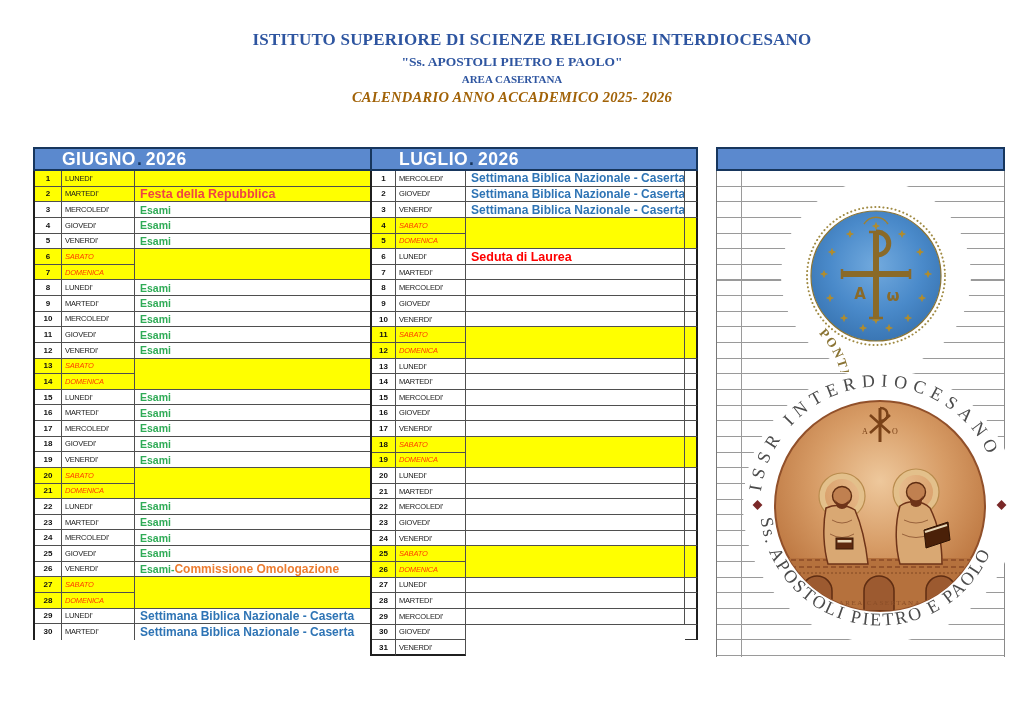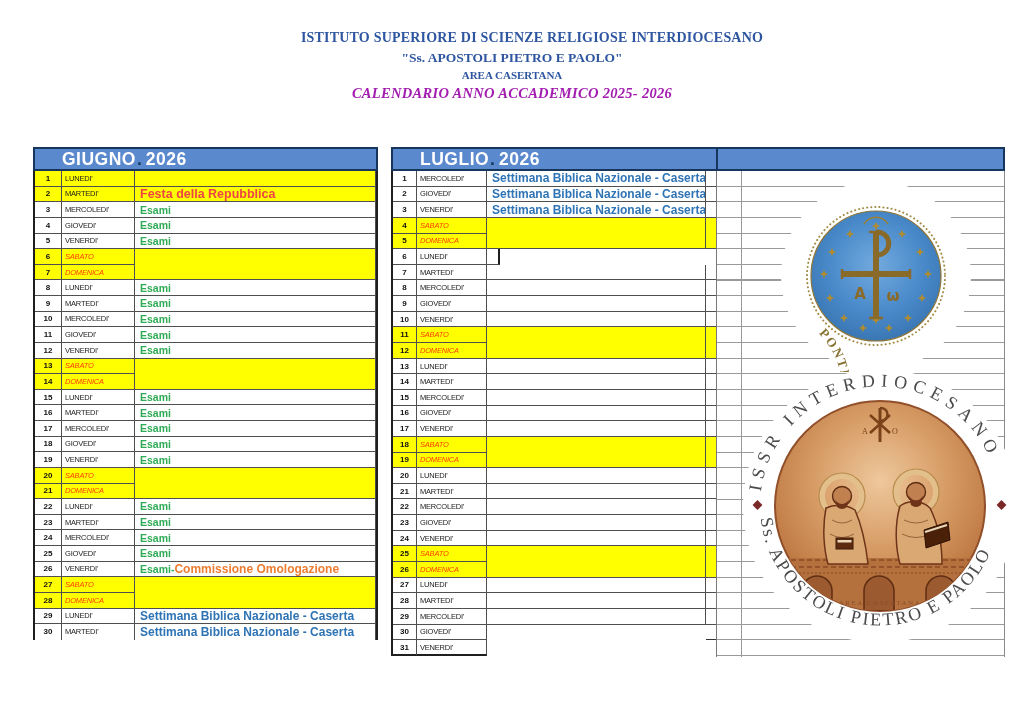--- a/index.html
+++ b/index.html
@@ -1,24 +1,24 @@
 <!DOCTYPE html>
 <html><head>
 <meta charset="utf-8">
 <style>
   html,body{margin:0;padding:0;}
   .page{position:relative;width:1024px;height:724px;background:#ffffff;overflow:hidden;
         font-family:"Liberation Sans",sans-serif;}
 
   
   .doc-header{position:absolute;left:0;right:0;top:30px;text-align:center;}
-  .t1{font-family:"Liberation Serif",serif;font-weight:bold;font-size:14px;color:#2e55a0;letter-spacing:.2px;margin-left:40px;}
+  .t1{font-family:"Liberation Serif",serif;font-weight:bold;font-size:17px;color:#2e55a0;letter-spacing:.2px;margin-left:40px;}
   .t2{font-family:"Liberation Serif",serif;font-weight:bold;font-size:13.5px;color:#2e55a0;margin-top:4px;}
   .t3{font-family:"Liberation Serif",serif;font-weight:bold;font-size:11px;color:#2e55a0;margin-top:3px;}
-  .t4{font-family:"Liberation Serif",serif;font-weight:bold;font-style:italic;font-size:14.5px;color:#a21caf;margin-top:4px;letter-spacing:.3px;}
+  .t4{font-family:"Liberation Serif",serif;font-weight:bold;font-style:italic;font-size:14.5px;color:#a16207;margin-top:4px;letter-spacing:.3px;}
 
   
   .cal{position:absolute;top:147px;}
   .cal-head{box-sizing:border-box;height:24px;background:#5b89ce;border:2px solid #17365d;
             display:flex;align-items:center;padding-left:27px;}
   .cal-head .mn,.cal-head .yr{color:#fff;font-weight:bold;font-size:17.5px;letter-spacing:.5px;}
   .cal-head .dot{color:#17365d;font-weight:bold;font-size:17.5px;margin:0 4px 0 1px;}
   .cal-body{box-sizing:border-box;position:relative;background:#fff;}
   #cal0 .cal-body{border:2px solid #1f1f1f;border-top:none;}
   #cal1 .cal-body{border-left:2px solid #1f1f1f;}
@@ -264,21 +264,21 @@
         <div class="cal-row">
           <div class="c num">30</div>
           <div class="c day">MARTEDI'</div>
           <div class="c event">
             <span class="ev sz-blue" style="color: rgb(46, 116, 181);">Settimana Biblica Nazionale - Caserta</span>
           </div>
         </div>
       </div>
   </section>
 
-  <section class="cal" id="cal1" style="left:391px;width:328px;">
+  <section class="cal" id="cal1" style="left:370px;width:328px;">
     <div class="cal-head">
       <span class="mn">LUGLIO</span>
         <span class="dot">.</span>
         <span class="yr">2026</span>
     </div>
     <div class="cal-body" style="height:485px;">
         <div class="cal-row">
           <div class="c num">1</div>
           <div class="c day">MERCOLEDI'</div>
           <div class="c event">
@@ -310,20 +310,23 @@
         </div>
         <div class="cal-row we">
           <div class="c num">5</div>
           <div class="c day">DOMENICA</div>
           <div class="c event"></div>
           <div class="c tail"></div>
         </div>
         <div class="cal-row">
           <div class="c num">6</div>
           <div class="c day">LUNEDI'</div>
+          <div class="c event">
+            <span class="ev sz-red" style="color: rgb(254, 0, 0);">Seduta di Laurea</span>
+          </div>
           <div class="c tail"></div>
         </div>
         <div class="cal-row">
           <div class="c num">7</div>
           <div class="c day">MARTEDI'</div>
           <div class="c event"></div>
           <div class="c tail"></div>
         </div>
         <div class="cal-row">
           <div class="c num">8</div>

